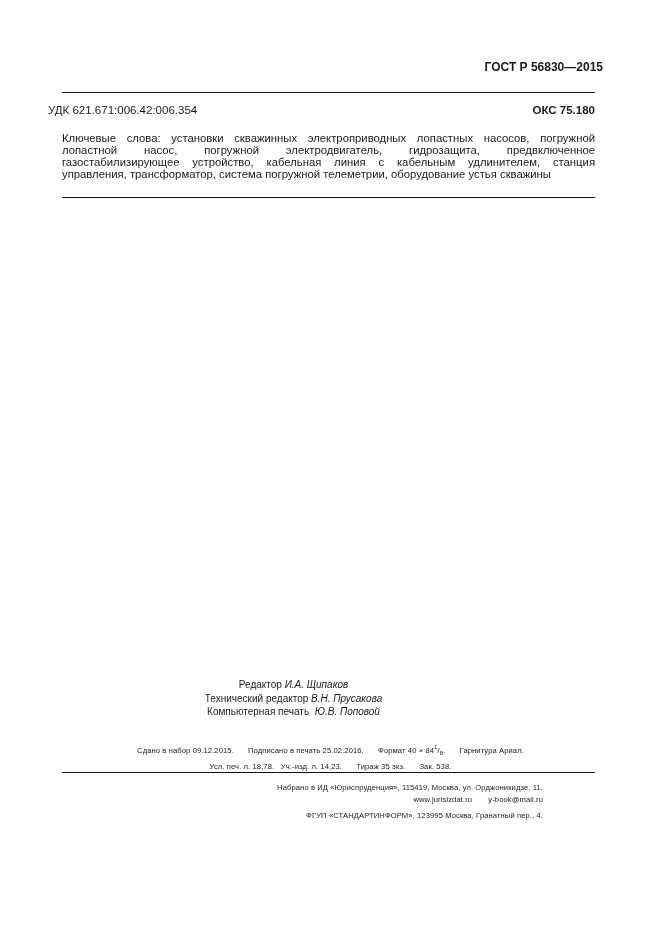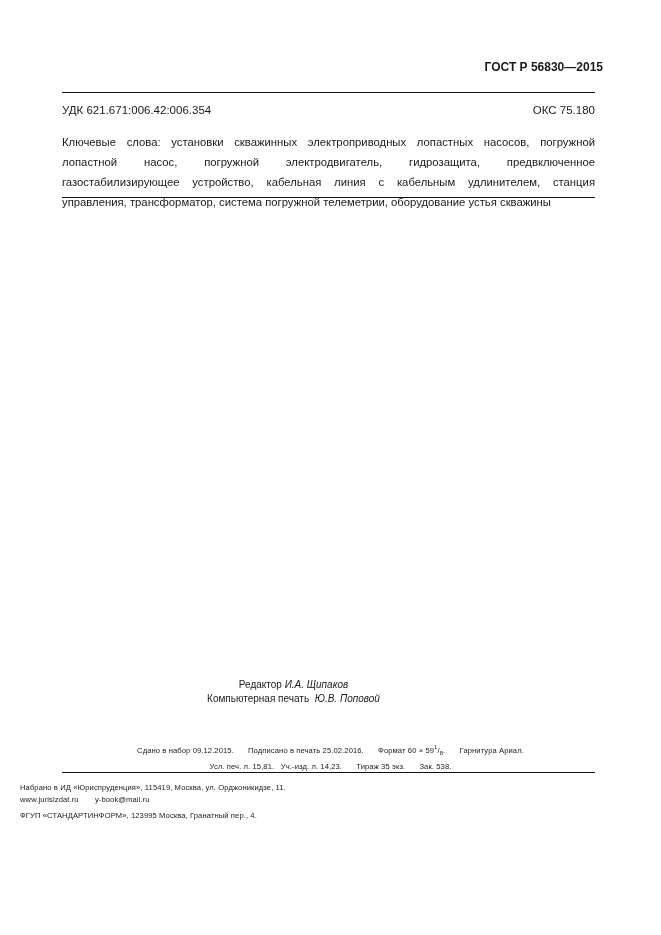--- a/index.html
+++ b/index.html
@@ -6,33 +6,33 @@
   body {
     width: 661px; height: 935px; background: #ffffff; position: relative;
     font-family: "Liberation Sans", sans-serif; color: #1a1a1a; overflow: hidden;
   }
   .abs { position: absolute; }
   .gost { right: 58px; top: 60px; font-size: 12px; font-weight: bold; }
   .rule { position: absolute; left: 62px; right: 66px; height: 0; border-top: 1px solid #111; }
   .rule1 { top: 92px; }
   .rule2 { top: 197px; }
   .rule3 { top: 772px; }
-  .udk { left: 62px; top: 104px; font-size: 11.5px; }
-  .oks { right: 66px; top: 104px; font-size: 11.5px; }
+  .udk { left: 48px; top: 104px; font-size: 11.5px; }
+  .oks { right: 66px; top: 104px; font-size: 11.5px; font-weight: bold; }
   .keywords {
-    left: 62px; top: 132px; width: 533px; font-size: 11.3px; line-height: 20px;
+    left: 62px; top: 132px; width: 533px; font-size: 11.3px; line-height: 12px;
     text-align: justify;
   }
   .credits { left: 0; width: 587px; top: 678px; text-align: center; font-size: 10px; line-height: 13.5px; }
   .credits i { font-style: italic; }
   .print-info { left: 0; width: 661px; top: 740px; text-align: center; font-size: 7.6px; line-height: 14px; letter-spacing: 0.1px; }
   .print-info .gap { display: inline-block; width: 12px; }
   .print-info sup { font-size: 6px; vertical-align: 4px; }
   .print-info sub { font-size: 6px; vertical-align: -2px; }
-  .publisher { left: 0; width: 543px; top: 782px; text-align: left; font-size: 7.6px; line-height: 11.5px; letter-spacing: 0.1px; padding-left: 20px; }
+  .publisher { left: 0; width: 543px; top: 782px; text-align: right; font-size: 7.6px; line-height: 11.5px; letter-spacing: 0.1px; }
   .publisher .gap { display: inline-block; width: 14px; }
   .publisher .spacer { height: 5px; }
 </style>
 </head>
 <body>
 
 <div class="abs gost">ГОСТ Р 56830—2015</div>
 
 <div class="rule rule1"></div>
 
@@ -42,34 +42,38 @@
 <div class="abs keywords">Ключевые слова: установки скважинных электроприводных лопастных насосов, погружной лопастной насос, погружной электродвигатель, гидрозащита, предвключенное газостабилизирующее устройство, кабельная линия с кабельным удлинителем, станция управления, трансформатор, система погружной телеметрии, оборудование устья скважины</div>
 
 <div class="rule rule2"></div>
 
 <div class="abs credits">
   <div>
     <span>Редактор</span>
     <i>И.А. Щипаков</i>
   </div>
   <div>
+    <span>Технический редактор</span>
+    <i>В.Н. Прусакова</i>
+  </div>
+  <div>
     <span>Компьютерная печать</span>&nbsp;
     <i>Ю.В. Поповой</i>
   </div>
 </div>
 
 <div class="abs print-info">
   <div>
     <span>Сдано в набор 09.12.2015.</span><span class="gap"></span>
     <span>Подписано в печать 25.02.2016.</span><span class="gap"></span>
-    <span><span>Формат 60 × 59</span><sup>1</sup>/<sub>8</sub>.</span><span class="gap"></span>
+    <span><span>Формат 40 × 84</span><sup>1</sup>/<sub>8</sub>.</span><span class="gap"></span>
     <span>Гарнитура Ариал.</span>
   </div>
   <div>
-    <span>Усл. печ. л. 15,81.</span>&nbsp;&nbsp;
+    <span>Усл. печ. л. 18,78.</span>&nbsp;&nbsp;
     <span>Уч.-изд. л. 14,23.</span><span class="gap"></span>
     <span>Тираж 35 экз.</span><span class="gap"></span>
     <span>Зак. 538.</span>
   </div>
 </div>
 
 <div class="rule rule3"></div>
 
 <div class="abs publisher">
   <div>Набрано в ИД «Юриспруденция», 115419, Москва, ул. Орджоникидзе, 11.</div>

